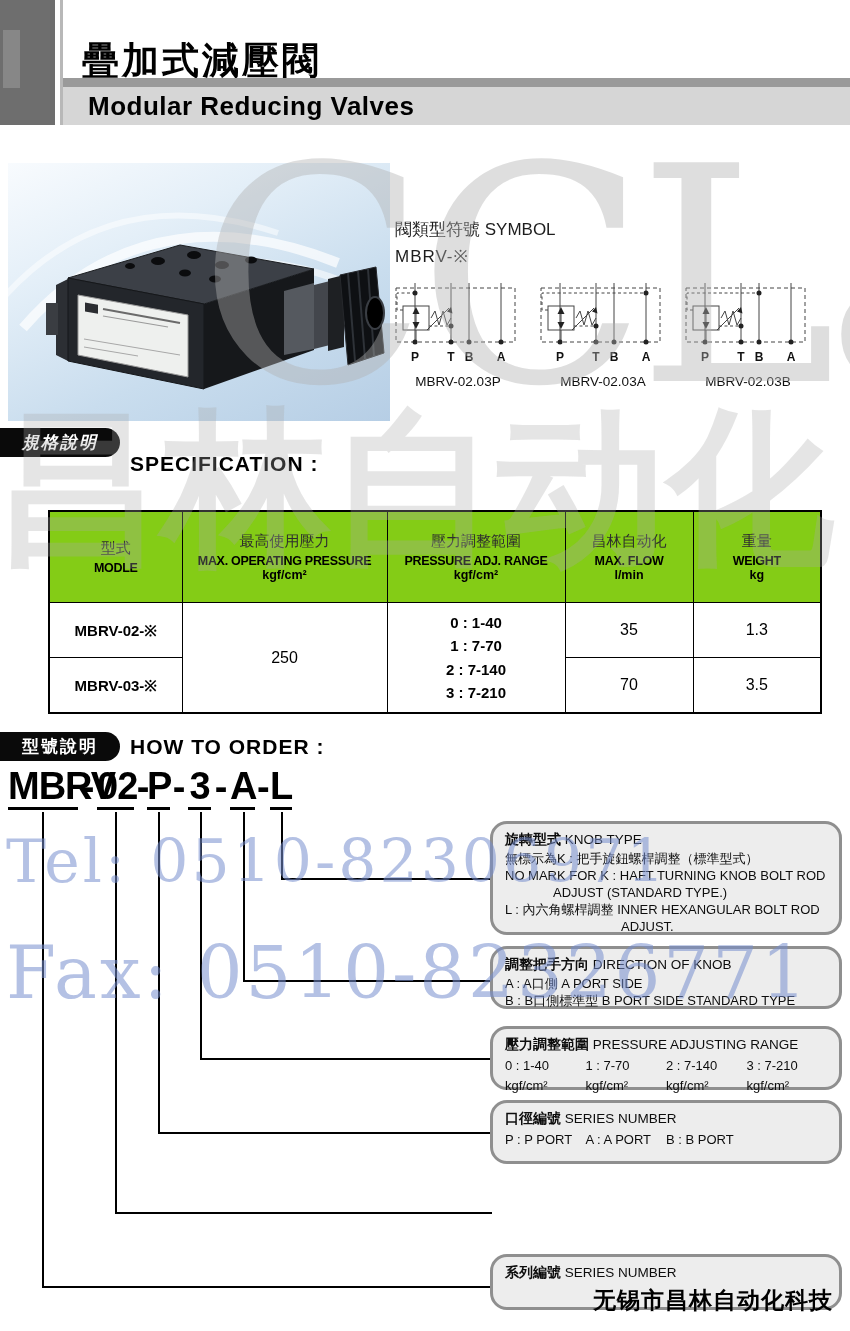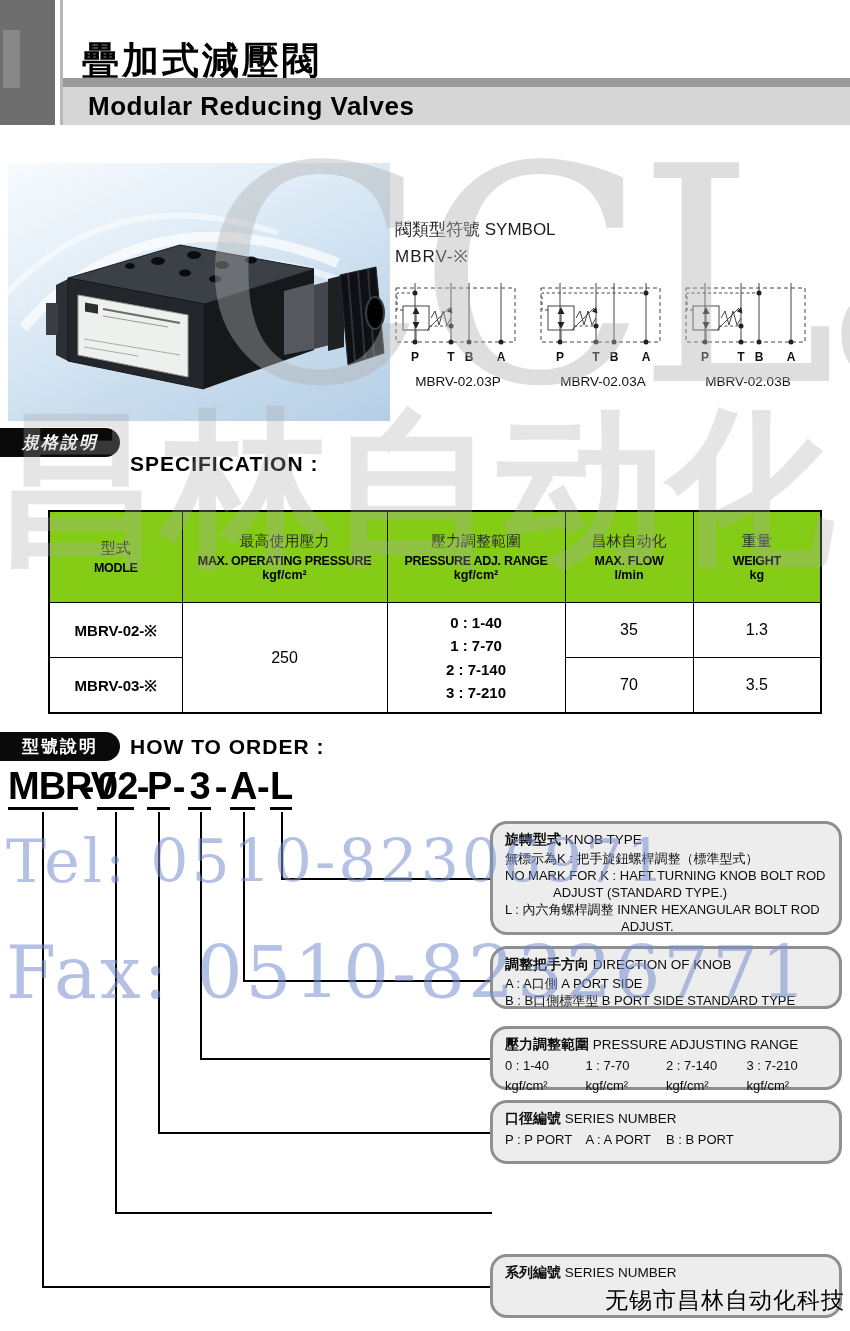--- a/index.html
+++ b/index.html
@@ -63,21 +63,21 @@
   
   .wm{position:absolute;pointer-events:none;z-index:50;white-space:nowrap;}
   .wm-brand{left:198px;top:128px;font-family:"DejaVu Serif",serif;font-size:300px;line-height:1;
             color:rgba(177,177,177,.42);letter-spacing:-10px;}
   .wm-cn{left:-6px;top:404px;font-size:168px;font-weight:700;line-height:1;
          color:rgba(168,168,168,.30);}
   .wm-tel{left:6px;top:826px;font-family:"DejaVu Serif",serif;font-size:60px;
           color:rgba(118,142,205,.55);letter-spacing:3px;}
   .wm-fax{left:6px;top:931px;font-family:"DejaVu Serif",serif;font-size:72px;
           color:rgba(118,142,205,.55);letter-spacing:3px;}
-  .footer-co{position:absolute;right:5px;top:1285px;font-size:23px;font-weight:400;z-index:60;letter-spacing:1px;}
+  .footer-co{position:absolute;right:17px;top:1285px;font-size:23px;font-weight:700;z-index:60;letter-spacing:1px;}
 </style>
 </head>
 <body>
 
 <div class="page">
 
   <div class="corner">
     <div class="corner-inner"></div>
   </div>
   <div class="hdr-vline"></div>
@@ -353,21 +353,21 @@
     <div class="t"><span class="tz">口徑編號</span>
       <span>SERIES NUMBER</span></div>
     <div class="grid2">
       <span>P : P PORT</span>
       <span>A : A PORT</span>
       <span>B : B PORT</span>
     </div>
   </div>
 
 
-  <div class="obox" style="top:1254px;height:64px;">
+  <div class="obox" style="top:1254px;height:56px;">
     <div class="t"><span class="tz">系列編號</span>
       <span>SERIES NUMBER</span></div>
   </div>
 
   <div class="wm wm-brand">CCLair</div>
   <div class="wm wm-cn">昌林自动化</div>
   <div class="wm wm-tel">Tel: 0510-82306971</div>
   <div class="wm wm-fax">Fax: 0510-82326771</div>
   <div class="footer-co">无锡市昌林自动化科技</div>
 

